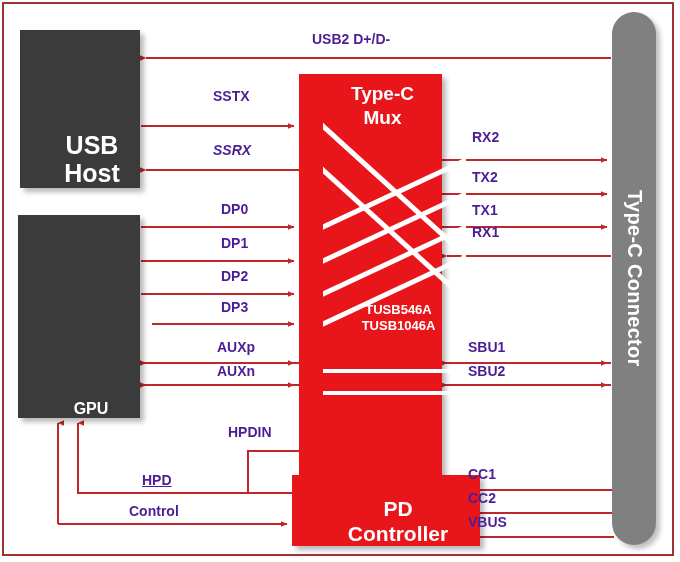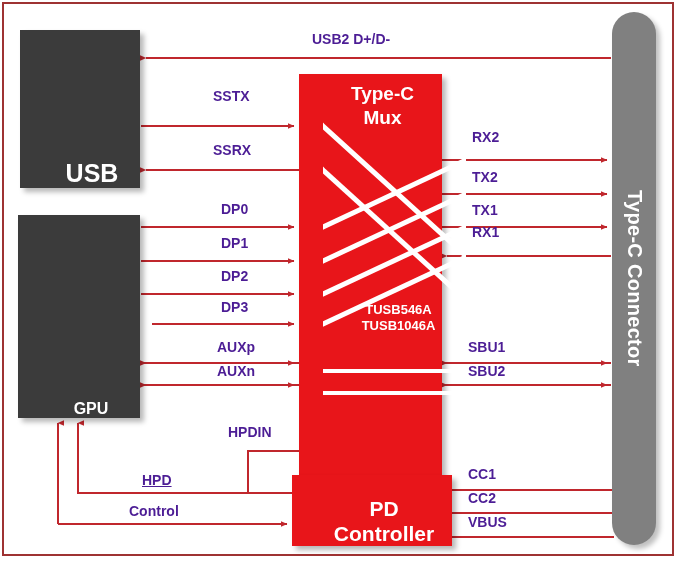--- a/index.html
+++ b/index.html
@@ -20,21 +20,21 @@
 
   .blk{position:absolute;box-sizing:border-box;display:flex;align-items:flex-end;
        justify-content:center;text-align:center;color:#ffffff;font-weight:bold;
        box-shadow:4px 4px 5px rgba(0,0,0,0.28);padding-left:24px;}
   .blk.dark{background:#3b3b3b;}
   .blk.red{background:#e8151a;}
 
   #usb-host{left:20px;top:30px;width:120px;height:158px;font-size:25px;line-height:1.15;}
   #gpu{left:18px;top:215px;width:122px;height:203px;font-size:16px;}
   #mux{left:299px;top:74px;width:143px;height:436px;}
-  #pd-ctrl{left:292px;top:475px;width:160px;height:71px;font-size:21px;line-height:1.2;}
+  #pd-ctrl{left:292px;top:475px;width:188px;height:71px;font-size:21px;line-height:1.2;}
 
   #mux-inner{position:relative;width:100%;height:100%;}
   #mux-title{position:absolute;left:0;right:0;top:8px;font-size:19px;line-height:1.25;
              color:#fff;font-weight:bold;text-align:center;}
   #mux-part{position:absolute;left:0;right:0;top:228px;font-size:13px;line-height:1.2;
             color:#fff;font-weight:bold;text-align:center;margin-left:32px;}
 
   #connector{position:absolute;left:612px;top:12px;width:44px;height:533px;
              background:#808080;border-radius:22px;
              box-shadow:4px 4px 5px rgba(0,0,0,0.25);}
@@ -104,20 +104,21 @@
 
       <path d="M452,490 L614,490"></path>
       <path d="M452,513 L614,513"></path>
       <path d="M452,537 L614,537"></path>
     </g>
   </svg>
 
   <div class="blk dark" id="usb-host">
     <div>
       <div>USB</div>
+      <div>Host</div>
     </div>
   </div>
 
   <div class="blk dark" id="gpu">
     <span>GPU</span>
   </div>
 
   <div class="blk red" id="mux">
     <div id="mux-inner">
 
@@ -153,21 +154,21 @@
     </div>
   </div>
 
   <div id="connector"></div>
   <div id="connector-label">
     <span>Type-C Connector</span>
   </div>
 
   <div class="sig" style="left:312px;top:31px;">USB2 D+/D-</div>
   <div class="sig" style="left:213px;top:88px;">SSTX</div>
-  <div class="sig" style="left:213px;top:142px;">SSRX</div>
+  <div class="sig" style="left:213px;top:142px;font-style:italic;">SSRX</div>
   <div class="sig" style="left:221px;top:201px;">DP0</div>
   <div class="sig" style="left:221px;top:235px;">DP1</div>
   <div class="sig" style="left:221px;top:268px;">DP2</div>
   <div class="sig" style="left:221px;top:299px;">DP3</div>
   <div class="sig" style="left:217px;top:339px;">AUXp</div>
   <div class="sig" style="left:217px;top:363px;">AUXn</div>
 
   <div class="sig" style="left:472px;top:129px;">RX2</div>
   <div class="sig" style="left:472px;top:169px;">TX2</div>
   <div class="sig" style="left:472px;top:202px;">TX1</div>

